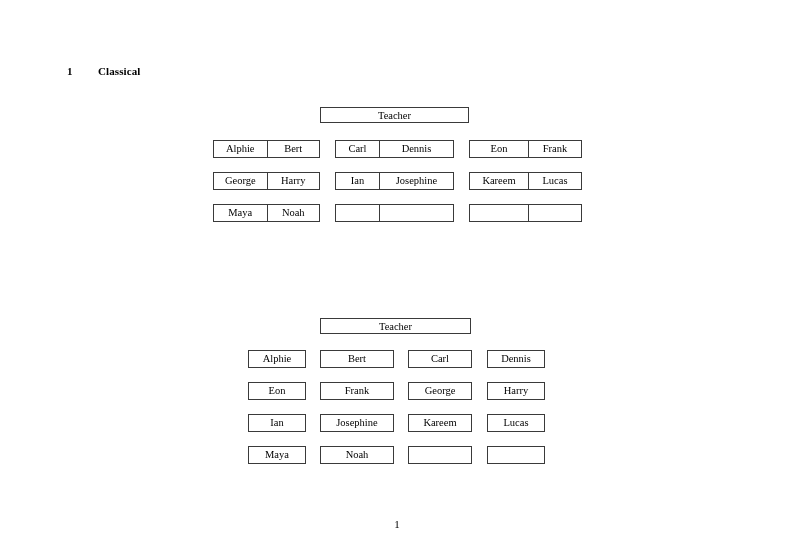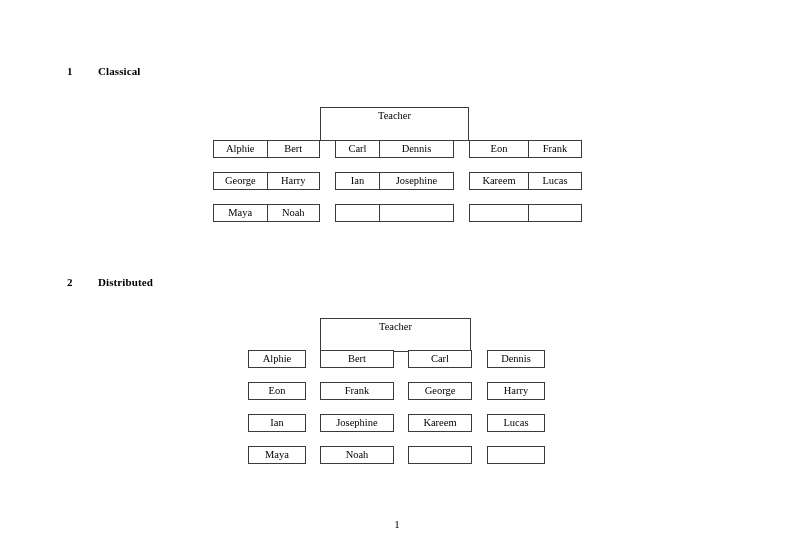--- a/index.html
+++ b/index.html
@@ -78,21 +78,21 @@
   .pairbox > .cell.left {
     border-right: 1px solid #3a3a3a;
   }
 
   
   .teacherbox {
     position: absolute;
     box-sizing: border-box;
     border: 1px solid #3a3a3a;
     background: #ffffff;
-    height: 34px;
+    height: 16px;
     line-height: 16px;
     text-align: center;
     font-size: 10.5px;
     white-space: nowrap;
   }
 
   
   #page-number {
     position: absolute;
     left: 0;
@@ -150,23 +150,20 @@
       <div class="cell left" style="width:59px;">Kareem</div>
       <div class="cell" style="width:52px;">Lucas</div>
     </div>
     <div class="pairbox" style="left:469px; top:204px; width:113px;">
       <div class="cell left" style="width:59px;"></div>
       <div class="cell" style="width:52px;"></div>
     </div>
 
   </div>
 
-  <div class="section-heading" id="heading-distributed">
-    <span class="sec-num">2</span><span>Distributed</span>
-  </div>
 
   <div class="diagram">
 
     <div class="teacherbox" style="left:320px; top:318px; width:151px;">Teacher</div>
 
     <div class="cellbox" style="left:248px; top:350px; width:58px;">Alphie</div>
     <div class="cellbox" style="left:320px; top:350px; width:74px;">Bert</div>
     <div class="cellbox" style="left:408px; top:350px; width:64px;">Carl</div>
     <div class="cellbox" style="left:487px; top:350px; width:58px;">Dennis</div>
 

